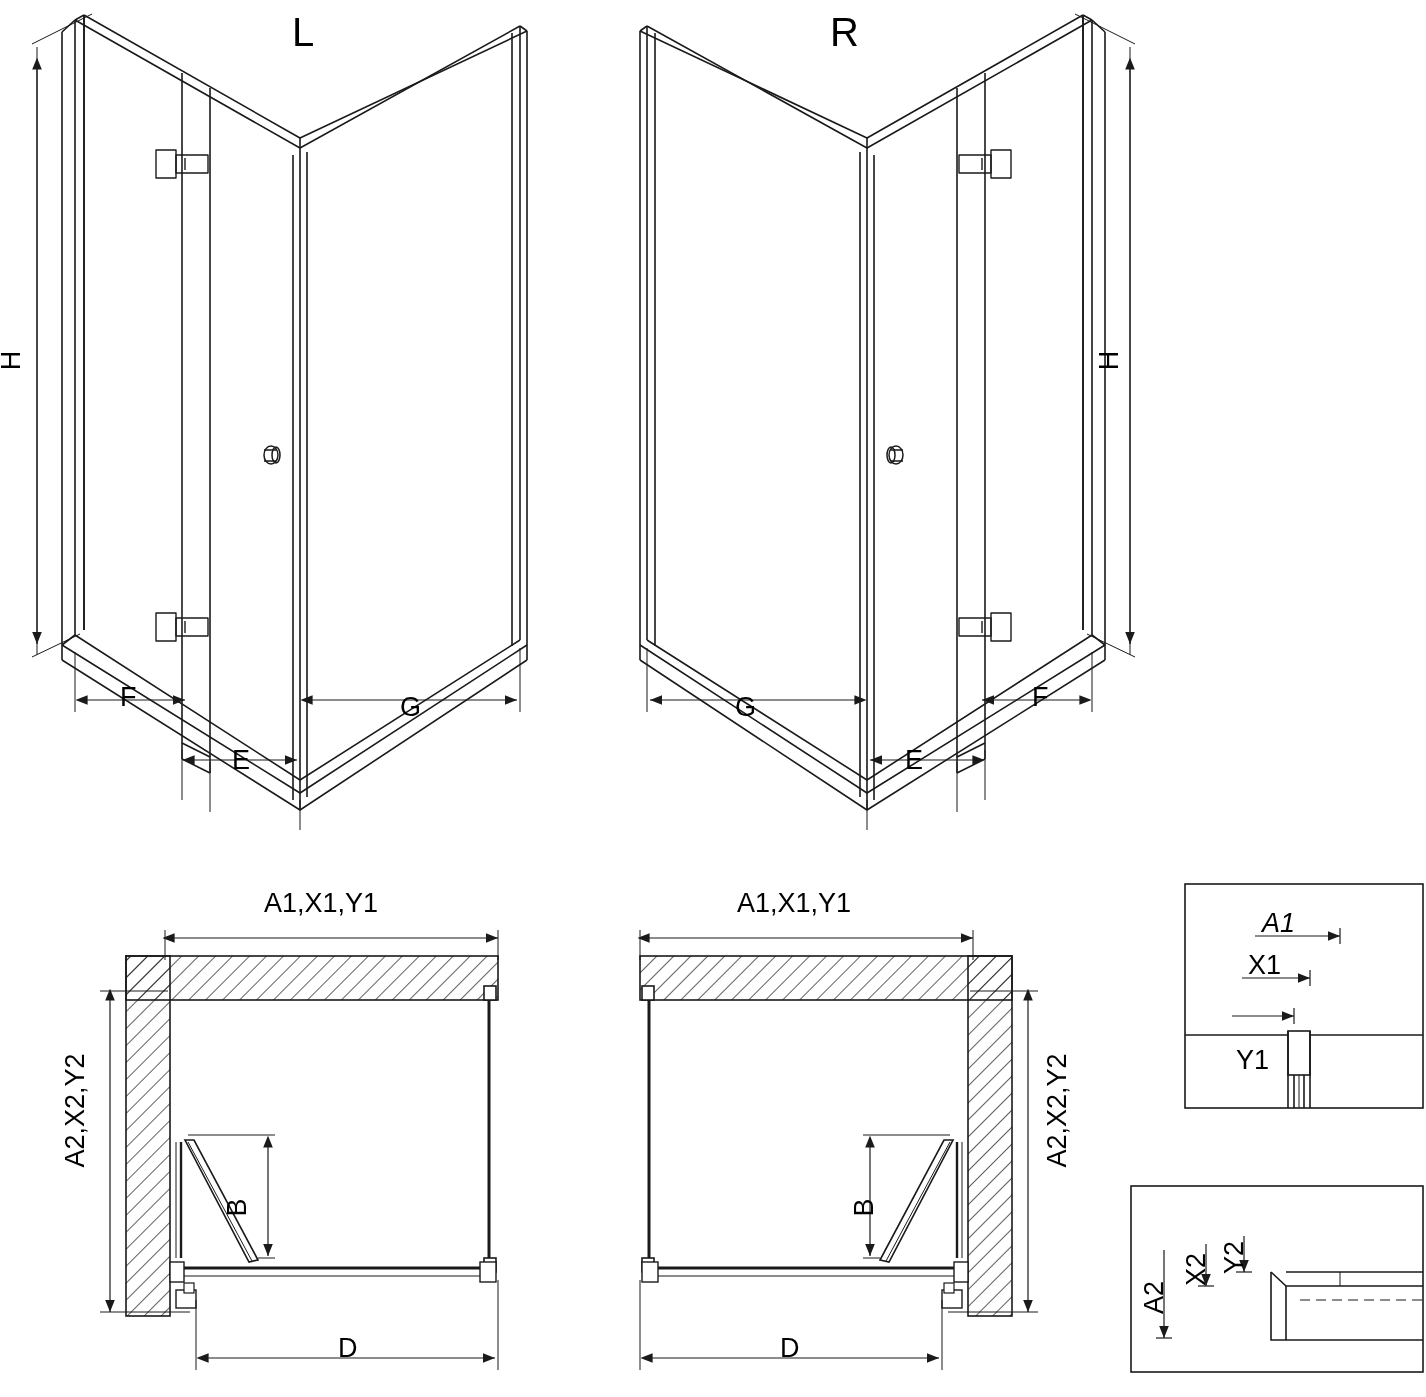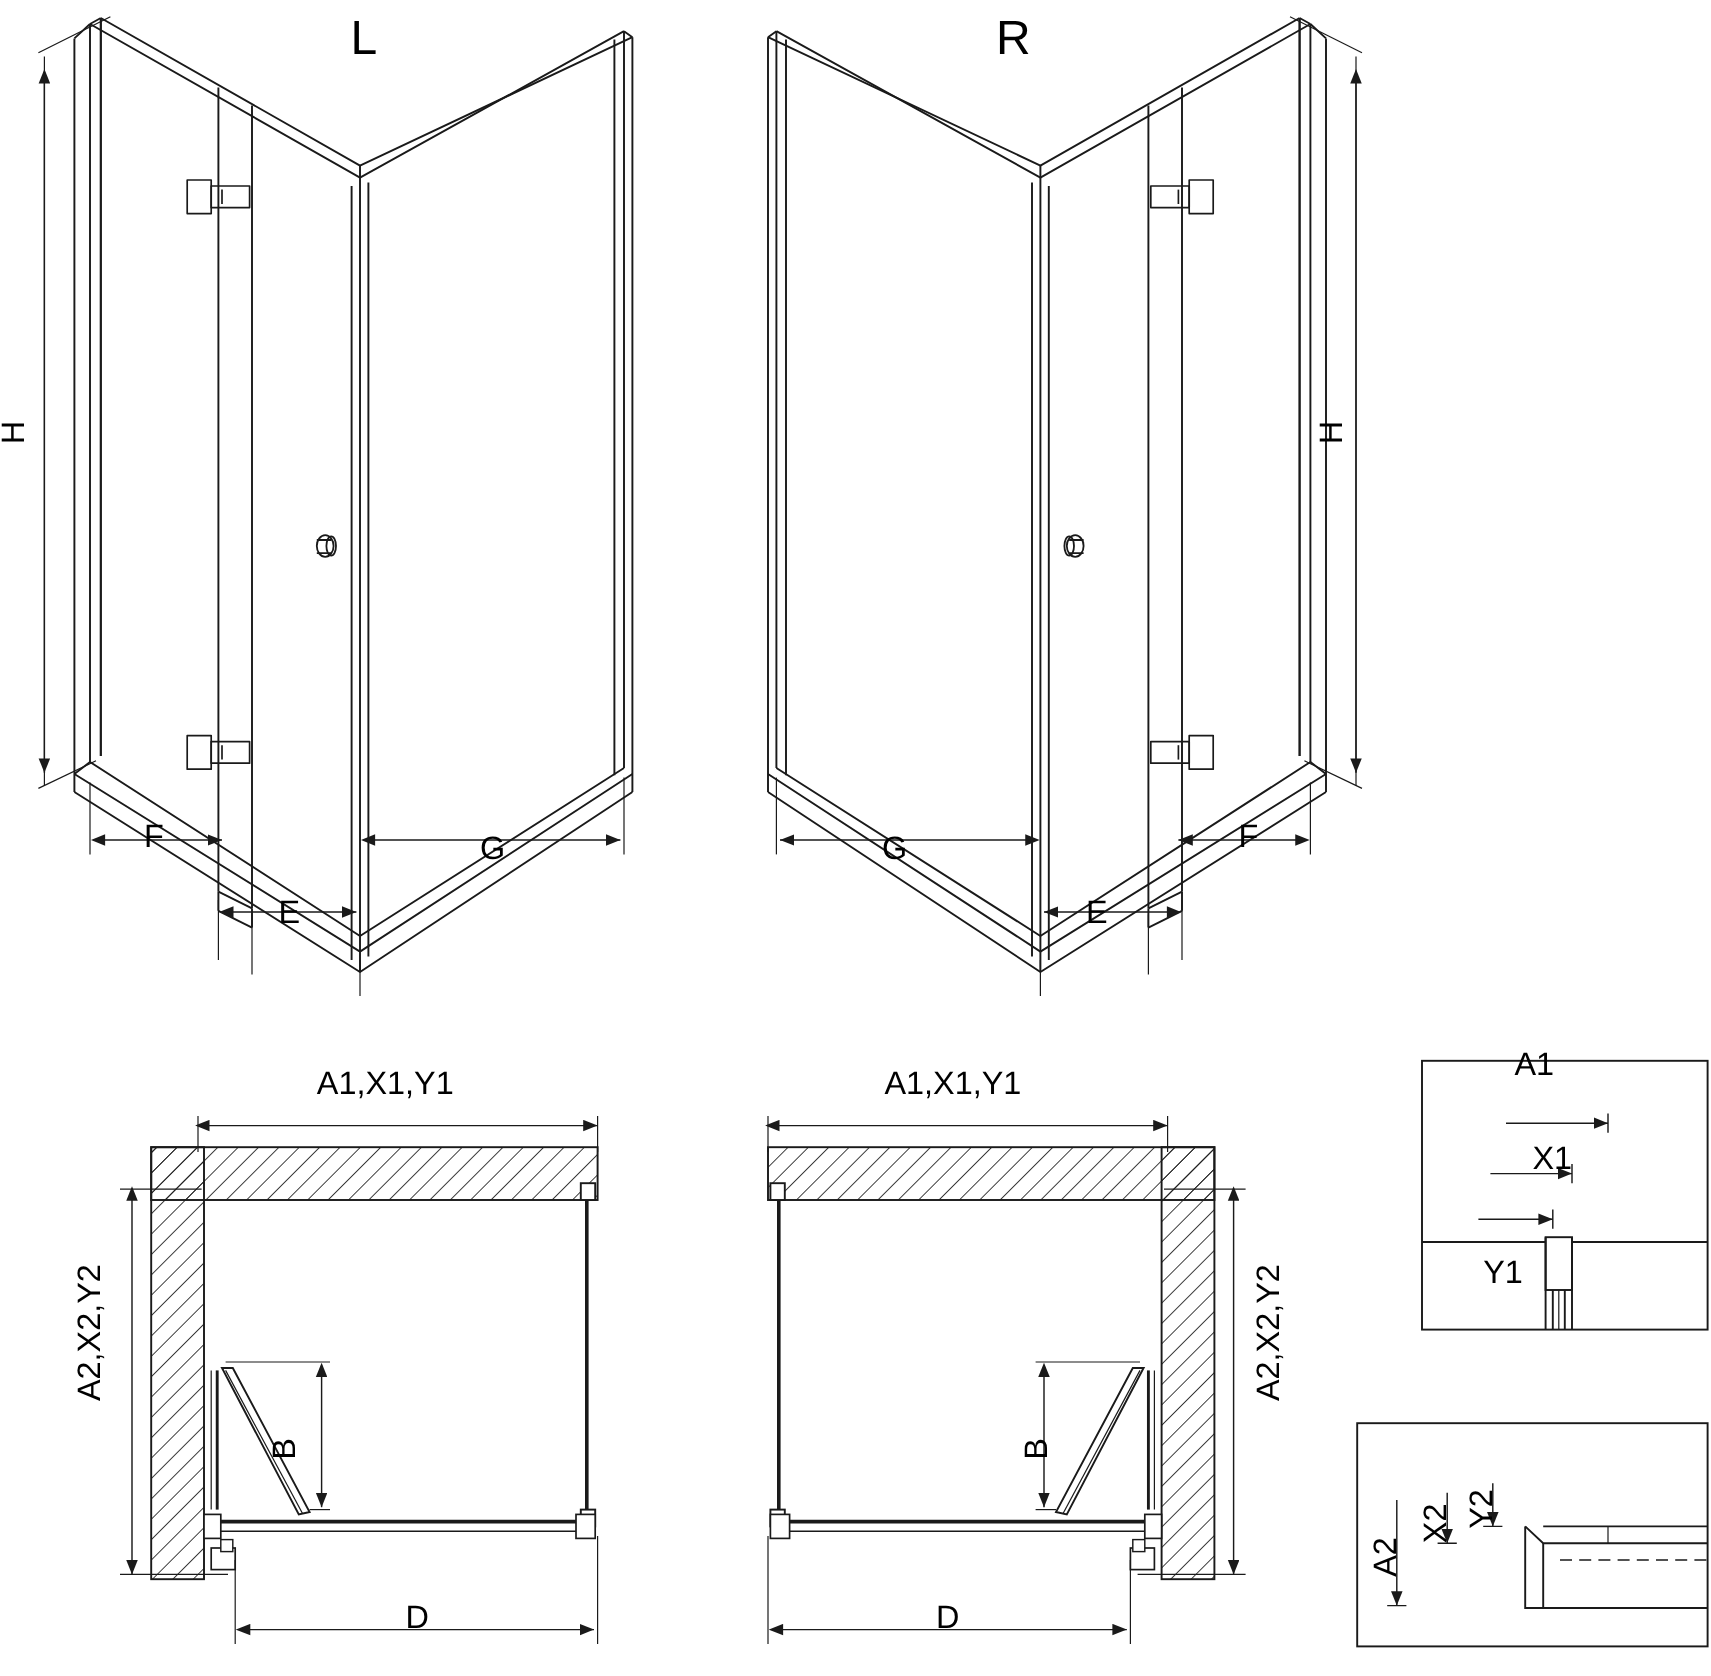--- a/index.html
+++ b/index.html
@@ -296,21 +296,21 @@
 <div class="lbl mid" style="left:264px;top:888px;">A1,X1,Y1</div>
 <div class="lbl mid rot" style="left:18px;top:1095px;">A2,X2,Y2</div>
 <div class="lbl mid rot" style="left:228px;top:1192px;">B</div>
 <div class="lbl mid" style="left:338px;top:1333px;">D</div>
 
 <div class="lbl mid" style="left:737px;top:888px;">A1,X1,Y1</div>
 <div class="lbl mid rot" style="left:1000px;top:1095px;">A2,X2,Y2</div>
 <div class="lbl mid rot" style="left:855px;top:1192px;">B</div>
 <div class="lbl mid" style="left:780px;top:1333px;">D</div>
 
-<div class="lbl mid" style="left:1262px;top:872px;">A1</div>
-<div class="lbl mid" style="left:1248px;top:950px;margin-left:29px;">X1</div>
+<div class="lbl mid" style="left:1262px;top:908px;font-style:italic;">A1</div>
+<div class="lbl mid" style="left:1248px;top:950px;">X1</div>
 <div class="lbl mid" style="left:1236px;top:1045px;">Y1</div>
 
 <div class="lbl mid rot" style="left:1138px;top:1282px;">A2</div>
 <div class="lbl mid rot" style="left:1180px;top:1254px;">X2</div>
 <div class="lbl mid rot" style="left:1218px;top:1242px;">Y2</div>
 
 </div>
 
 </body></html>

